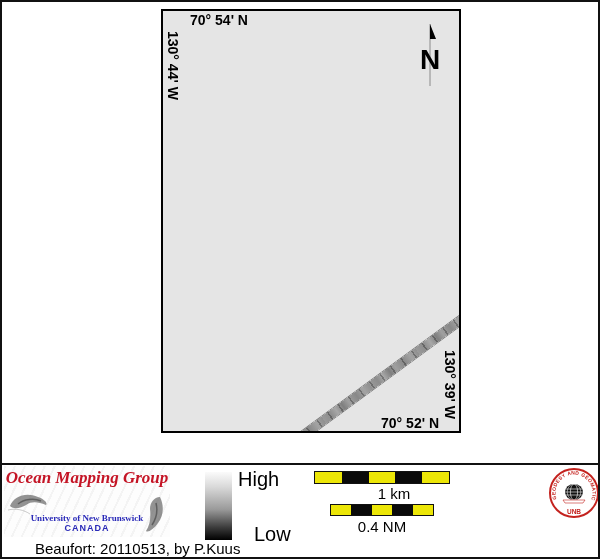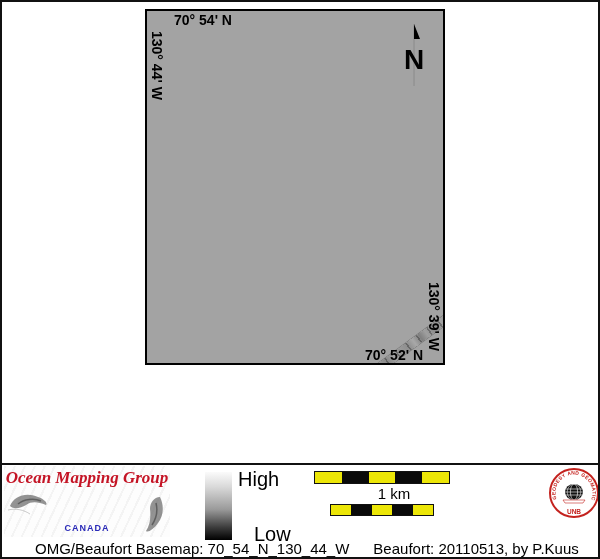--- a/index.html
+++ b/index.html
@@ -1,19 +1,19 @@
 <!DOCTYPE html>
 <html><head>
 <meta charset="utf-8">
 <style>
   html,body{margin:0;padding:0;background:#ffffff;font-family:"Liberation Sans",sans-serif;}
   #canvas{position:relative;width:600px;height:559px;background:#ffffff;border:2px solid #111;box-sizing:border-box;overflow:hidden;}
 
   
-  #map{position:absolute;left:143px;top:7px;width:300px;height:356px;border:2px solid #000;box-sizing:border-box;background:#a3a3a3;overflow:hidden;}
+  #map{position:absolute;left:159px;top:7px;width:300px;height:424px;border:2px solid #000;box-sizing:border-box;background:#e5e5e5;overflow:hidden;}
   .coord{position:absolute;font-size:14px;font-weight:bold;color:#000;white-space:nowrap;}
   #coord-top{left:27px;top:1px;}
   #coord-left{left:2px;top:20px;writing-mode:vertical-rl;}
   #coord-right{right:1px;bottom:12px;writing-mode:vertical-rl;}
   #coord-bottom{right:20px;bottom:0px;}
 
   
   #north{position:absolute;left:253px;top:9px;width:28px;height:70px;}
 
   
@@ -84,20 +84,21 @@
     <div id="omg-title">Ocean Mapping Group</div>
     <svg class="bird" id="bird-left" width="44" height="26" viewBox="0 0 44 26">
       <path d="M2,16 C6,6 18,2 30,7 C36,9 40,13 38,15 C30,12 24,11 18,15 C13,18 6,20 2,16 Z" fill="#6f6f6f" opacity="0.75"></path>
       <path d="M10,14 C16,9 26,8 33,11" stroke="#3c3c3c" stroke-width="1.5" fill="none" opacity="0.6"></path>
       <path d="M0,20 C8,18 16,20 22,24" stroke="#9a9a9a" stroke-width="1" fill="none" opacity="0.5"></path>
     </svg>
     <svg class="bird" id="bird-right" width="30" height="40" viewBox="0 0 30 40">
       <path d="M22,2 C26,10 26,20 20,28 C16,34 10,38 8,36 C12,30 13,22 12,14 C12,8 16,2 22,2 Z" fill="#6f6f6f" opacity="0.75"></path>
       <path d="M18,8 C20,16 18,24 14,30" stroke="#3c3c3c" stroke-width="1.5" fill="none" opacity="0.6"></path>
     </svg>
+    <div id="omg-univ">University of New Brunswick</div>
     <div id="omg-country">CANADA</div>
   </div>
 
   <div id="grad-bar"></div>
   <div class="grad-label" id="grad-high">High</div>
   <div class="grad-label" id="grad-low">Low</div>
 
   <div class="scalebar" id="scalebar-km">
     <div class="seg"></div>
     <div class="seg"></div>
@@ -107,37 +108,37 @@
   </div>
   <div class="scale-label" id="label-km">1 km</div>
 
   <div class="scalebar" id="scalebar-nm">
     <div class="seg"></div>
     <div class="seg"></div>
     <div class="seg"></div>
     <div class="seg"></div>
     <div class="seg"></div>
   </div>
+  <div class="scale-label" id="label-nm">0.4 NM</div>
 
   <svg id="seal" viewBox="0 0 52 52">
     <defs>
       <path id="sealRing" d="M 8.5,32 A 18.5,18.5 0 1 1 43.5,32"></path>
     </defs>
     <circle cx="26" cy="26" r="24" fill="#ffffff" stroke="#c4231f" stroke-width="2"></circle>
     <text font-size="5" font-weight="bold" font-family="Liberation Sans, sans-serif" fill="#c4231f" letter-spacing="0.3">
       <textPath href="#sealRing" startOffset="0">GEODESY AND GEOMATICS ENGINEERING</textPath>
     </text>
     <ellipse cx="26" cy="25" rx="9" ry="8" fill="#111"></ellipse>
     <ellipse cx="26" cy="25" rx="3.6" ry="8" fill="none" stroke="#fff" stroke-width="0.6"></ellipse>
     <ellipse cx="26" cy="25" rx="6.8" ry="8" fill="none" stroke="#fff" stroke-width="0.5"></ellipse>
     <line x1="17" y1="22" x2="35" y2="22" stroke="#fff" stroke-width="0.6"></line>
     <line x1="17" y1="25" x2="35" y2="25" stroke="#fff" stroke-width="0.6"></line>
     <line x1="17" y1="28" x2="35" y2="28" stroke="#fff" stroke-width="0.6"></line>
     <path d="M15,33 L37,33 L35,36 L17,36 Z" fill="#fff" stroke="#c4231f" stroke-width="0.6"></path>
     <text x="26" y="46.5" text-anchor="middle" font-size="6.5" font-weight="bold" font-family="Liberation Sans, sans-serif" fill="#c4231f">UNB</text>
   </svg>
 
   <div id="footer">
-    <span>OMG/Beaufort Basemap: 70_54_N_130_44_W</span>
     <span>Beaufort: 20110513, by P.Kuus</span>
   </div>
 
 </div>
 
 </body></html>

